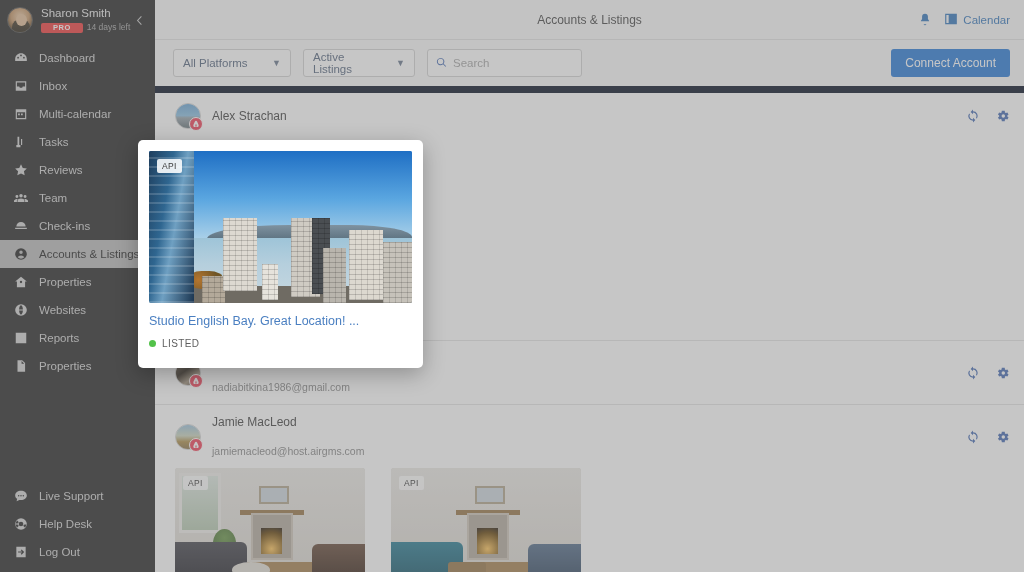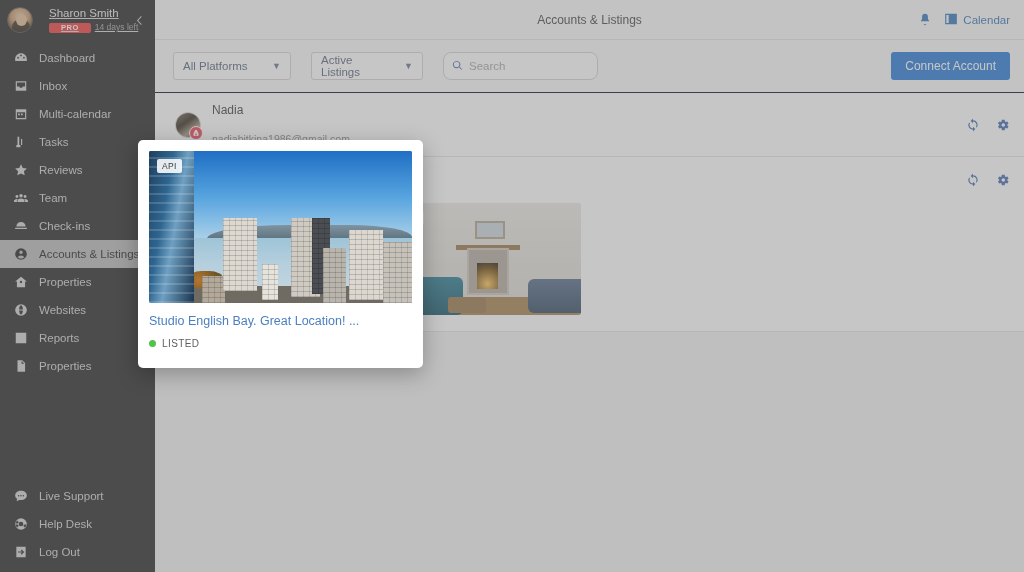--- a/index.html
+++ b/index.html
@@ -29,21 +29,21 @@
     border: 1px solid #5a5a5a; flex: none; position: relative; overflow: hidden;
   }
   .avatar::after {
     content:""; position:absolute; left:4px; top:11px; width:18px; height:16px;
     background: linear-gradient(180deg,#4c4230,#2f2a20); border-radius: 50% 50% 30% 30%;
   }
   .avatar::before {
     content:""; position:absolute; left:8px; top:6px; width:11px; height:12px;
     background:#e3c09b; border-radius:50%; z-index:2;
   }
-  .profile-text { margin-left: 16px; line-height: 1.1; text-decoration: underline; }
+  .profile-text { margin-left: 8px; line-height: 1.1; }
   .pname { font-size: 11.5px; color: #e9e9e9; display:block; }
   .psub { margin-top: 3px; display: flex; align-items: center; gap: 4px; }
   .pro-badge {
     background: #ef4444; color: #fff; font-size: 7.5px; font-weight: bold;
     padding: 1px 12px; border-radius: 2px; letter-spacing: .5px;
   }
   .days { font-size: 8.5px; color: #a9a9a9; }
   .collapse {
     position: absolute; right: 8px; top: 12px;
     width: 16px; height: 16px; color: #c8c8c8; font-size: 15px;
@@ -80,33 +80,33 @@
   }
   .topbar-right {
     margin-left: auto; display: flex; align-items: center; gap: 12px;
     padding-right: 14px; z-index: 2;
   }
   .ti { color: #3a7abd; display: flex; align-items: center; cursor: pointer; }
   .ti svg { width: 14px; height: 15px; fill: #3a7abd; }
   .cal-link { display: flex; align-items: center; gap: 5px; color: #3a7abd; font-size: 11.5px; cursor: pointer; }
 
   .filterbar {
-    height: 53px; background: #fafafa; border-bottom: 1px solid #0f172a;
-    display: flex; align-items: center; padding: 0 14px 0 18px; gap: 8px;
+    height: 53px; background: #fafafa; border-bottom: 7px solid #0f172a;
+    display: flex; align-items: center; padding: 0 14px 0 18px;
   }
   .select {
     height: 28px; min-width: 110px; border: 1px solid #d5d5d5; border-radius: 3px;
     background: #fff; display: flex; align-items: center; justify-content: space-between;
     padding: 0 9px; font-size: 11.5px; color: #5b6b83; margin-right: 12px; cursor: pointer;
   }
   .select .cv { margin-left: 14px; font-size: 9px; color: #6e7d92; }
   #sel-platform { width: 118px; }
   #sel-listings { width: 112px; }
   .searchbox {
-    height: 28px; width: 155px; border: 1px solid #d5d5d5; border-radius: 8px;
+    height: 28px; width: 155px; border: 1px solid #d5d5d5; border-radius: 3px;
     background: #fff; display: flex; align-items: center; padding: 0 8px; cursor: text;
   }
   .searchbox svg { width: 11px; height: 11px; fill: #4a6fb5; margin-right: 6px; flex: none; }
   .searchbox input {
     border: none; outline: none; font-size: 11.5px; color: #555;
     width: 100%; background: transparent; font-family: inherit;
   }
   .searchbox input::placeholder { color: #a9a9a9; }
   .connect-btn {
     margin-left: auto; background: #2f7ed8; color: #fff; border: none;
@@ -426,20 +426,48 @@
               <path d="M10 2a8 8 0 105.3 14l5.4 5.4 1.4-1.4-5.4-5.4A8 8 0 0010 2zm0 2a6 6 0 110 12 6 6 0 010-12z"></path>
             </svg>
         </span>
         <input type="text" placeholder="Search" style="">
       </div>
       <button class="connect-btn">Connect Account</button>
     </div>
 
     <div class="content">
 
+      <div class="acct-block" style="min-height:248px;">
+        <div class="acct-head">
+          <div class="acct-avatar">
+            <div class="av-inner av1"></div>
+            <div class="airbnb-badge">
+              <svg viewBox="0 0 24 24">
+                  <path d="M12 2c1.5 0 2.6 1.3 3.6 3.3 1.5 3 4.4 8.7 4.4 11.2 0 3-2 4.5-4.1 4.5-1.6 0-2.9-.9-3.9-2.2-1 1.3-2.3 2.2-3.9 2.2C6 21 4 19.5 4 16.5c0-2.5 2.9-8.2 4.4-11.2C9.4 3.3 10.5 2 12 2zm0 9c-1 2-2 4-2 5.4 0 1.1.8 1.9 2 1.9s2-.8 2-1.9c0-1.4-1-3.4-2-5.4z"></path>
+                </svg>
+            </div>
+          </div>
+          <div class="acct-info">
+            <div class="acct-name">Alex Strachan</div>
+          </div>
+          <div class="acct-actions">
+            <span class="act-ic">
+              <svg viewBox="0 0 24 24">
+                  <path d="M12 4V1L8 5l4 4V6a6 6 0 015.2 9l1.5 1.5A8 8 0 0012 4zm0 14a6 6 0 01-5.2-9L5.3 7.5A8 8 0 0012 20v3l4-4-4-4v3z"></path>
+                </svg>
+            </span>
+            <span class="act-ic">
+              <svg viewBox="0 0 24 24">
+                  <path d="M19.4 13a7.8 7.8 0 000-2l2.1-1.6-2-3.5-2.5 1a7.6 7.6 0 00-1.7-1L15 3H9.9l-.3 2.8c-.6.3-1.2.6-1.7 1l-2.5-1-2 3.5L5.5 11a7.8 7.8 0 000 2l-2.1 1.6 2 3.5 2.5-1c.5.4 1.1.8 1.7 1l.3 2.9H15l.3-2.8c.6-.3 1.2-.6 1.7-1l2.5 1 2-3.5zM12.5 15a3 3 0 110-6 3 3 0 010 6z"></path>
+                </svg>
+            </span>
+          </div>
+        </div>
+        <div class="listing-row"></div>
+      </div>
 
       <div class="acct-block">
         <div class="acct-head">
           <div class="acct-avatar">
             <div class="av-inner av2"></div>
             <div class="airbnb-badge">
               <svg viewBox="0 0 24 24">
                   <path d="M12 2c1.5 0 2.6 1.3 3.6 3.3 1.5 3 4.4 8.7 4.4 11.2 0 3-2 4.5-4.1 4.5-1.6 0-2.9-.9-3.9-2.2-1 1.3-2.3 2.2-3.9 2.2C6 21 4 19.5 4 16.5c0-2.5 2.9-8.2 4.4-11.2C9.4 3.3 10.5 2 12 2zm0 9c-1 2-2 4-2 5.4 0 1.1.8 1.9 2 1.9s2-.8 2-1.9c0-1.4-1-3.4-2-5.4z"></path>
                 </svg>
             </div>
@@ -465,20 +493,24 @@
 
       <div class="acct-block">
         <div class="acct-head">
           <div class="acct-avatar">
             <div class="av-inner av3"></div>
             <div class="airbnb-badge">
               <svg viewBox="0 0 24 24">
                   <path d="M12 2c1.5 0 2.6 1.3 3.6 3.3 1.5 3 4.4 8.7 4.4 11.2 0 3-2 4.5-4.1 4.5-1.6 0-2.9-.9-3.9-2.2-1 1.3-2.3 2.2-3.9 2.2C6 21 4 19.5 4 16.5c0-2.5 2.9-8.2 4.4-11.2C9.4 3.3 10.5 2 12 2zm0 9c-1 2-2 4-2 5.4 0 1.1.8 1.9 2 1.9s2-.8 2-1.9c0-1.4-1-3.4-2-5.4z"></path>
                 </svg>
             </div>
+          </div>
+          <div class="acct-info">
+            <div class="acct-name">Jamie MacLeod</div>
+            <div class="acct-mail">jamiemacleod@host.airgms.com</div>
           </div>
           <div class="acct-actions">
             <span class="act-ic">
               <svg viewBox="0 0 24 24">
                   <path d="M12 4V1L8 5l4 4V6a6 6 0 015.2 9l1.5 1.5A8 8 0 0012 4zm0 14a6 6 0 01-5.2-9L5.3 7.5A8 8 0 0012 20v3l4-4-4-4v3z"></path>
                 </svg>
             </span>
             <span class="act-ic">
               <svg viewBox="0 0 24 24">
                   <path d="M19.4 13a7.8 7.8 0 000-2l2.1-1.6-2-3.5-2.5 1a7.6 7.6 0 00-1.7-1L15 3H9.9l-.3 2.8c-.6.3-1.2.6-1.7 1l-2.5-1-2 3.5L5.5 11a7.8 7.8 0 000 2l-2.1 1.6 2 3.5 2.5-1c.5.4 1.1.8 1.7 1l.3 2.9H15l.3-2.8c.6-.3 1.2-.6 1.7-1l2.5 1 2-3.5zM12.5 15a3 3 0 110-6 3 3 0 010 6z"></path>

